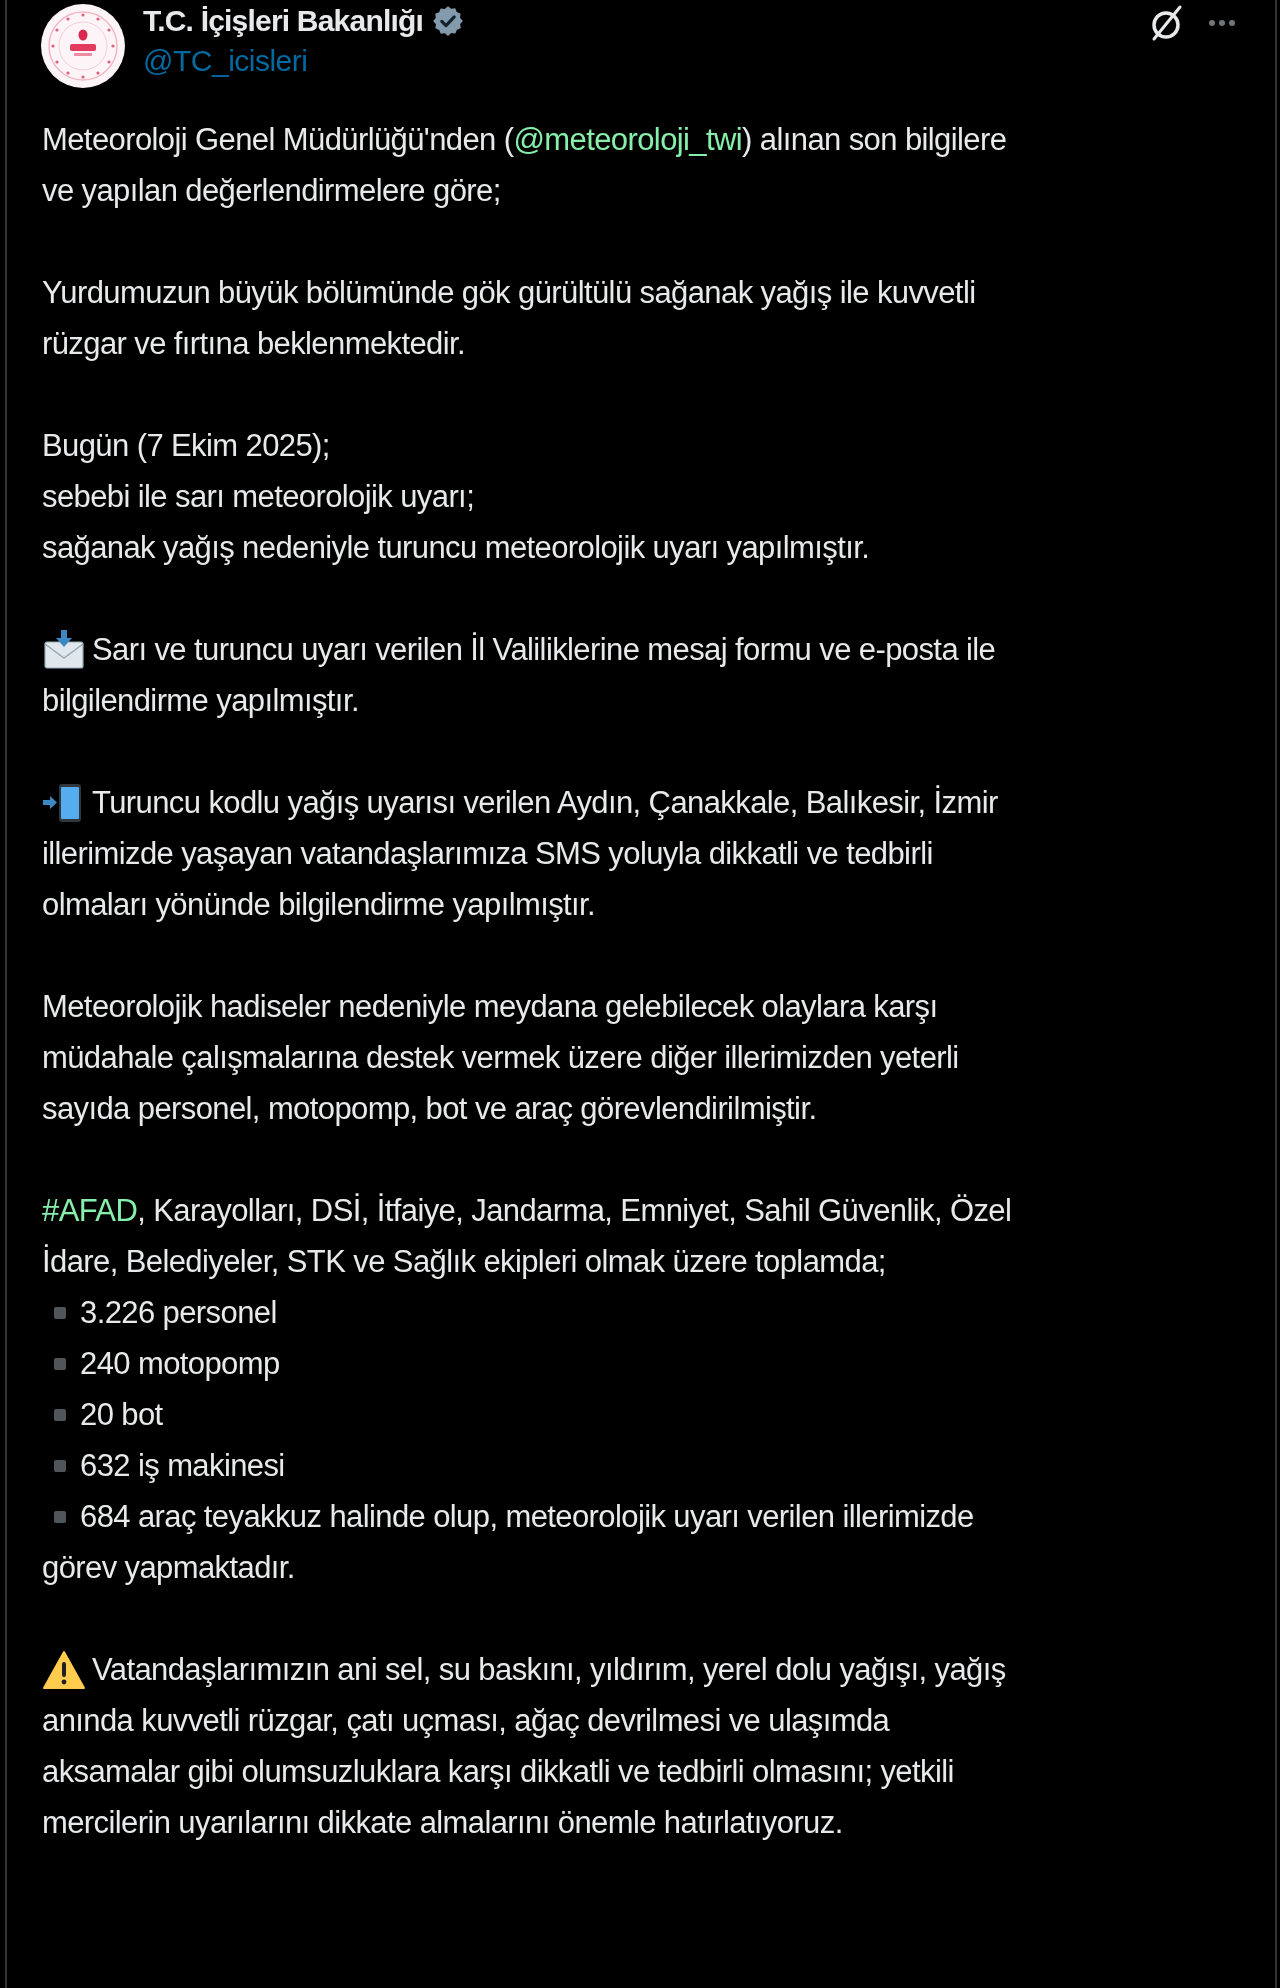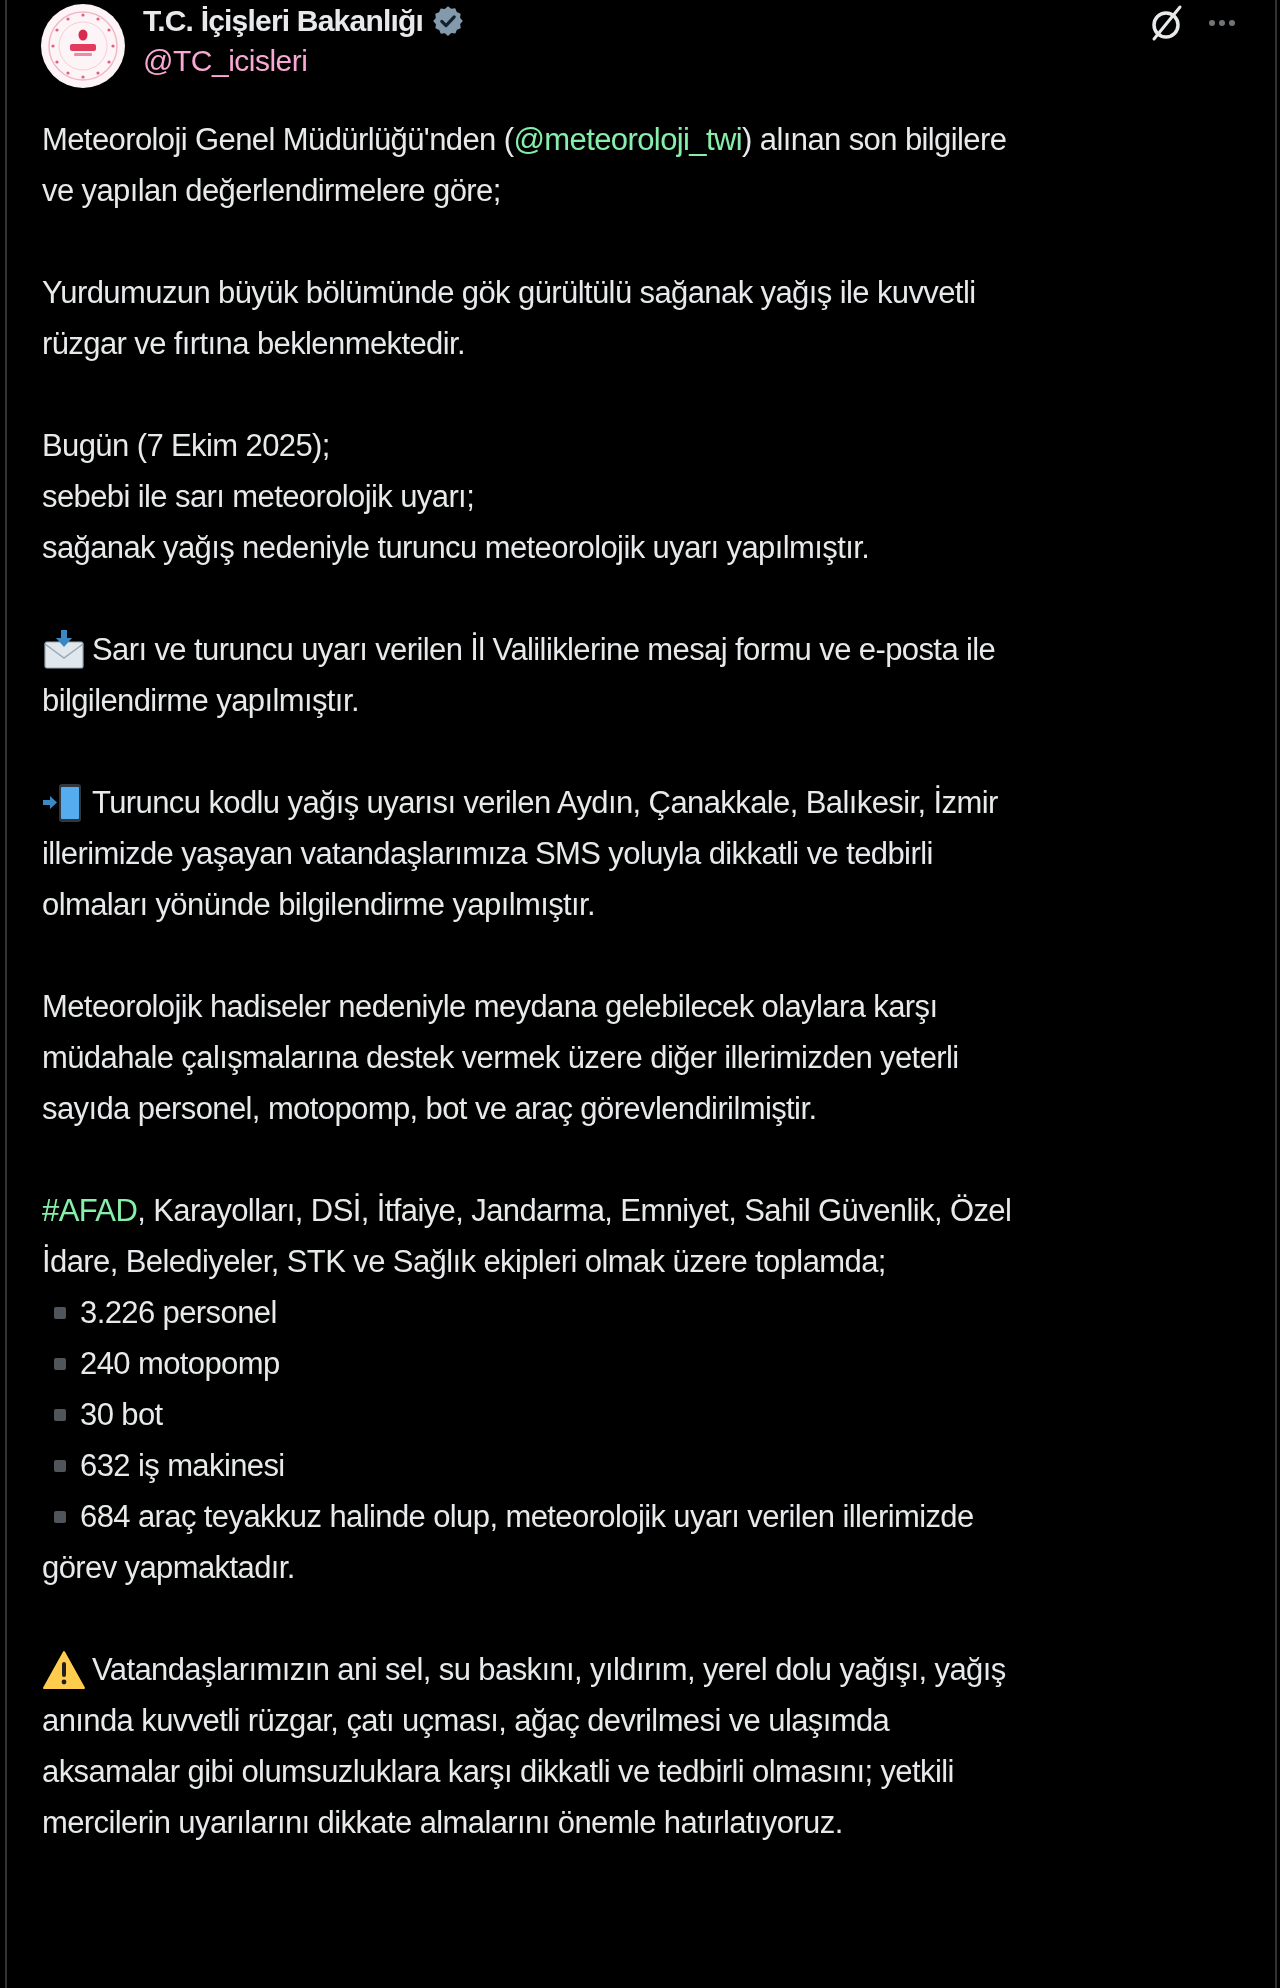--- a/index.html
+++ b/index.html
@@ -51,21 +51,21 @@
     letter-spacing: -0.8px;
     color: #e7e9ea;
     white-space: nowrap;
   }
   .badge svg { width: 34px; height: 34px; display: block; }
   .handle {
     position: absolute;
     left: 143px;
     top: 44px;
     font-size: 30px;
-    color: #f9a8d4;
+    color: #0369a1;
     letter-spacing: -0.5px;
     white-space: nowrap;
   }
   .grok-btn {
     position: absolute;
     left: 1146px;
     top: 4px;
     width: 40px;
     height: 40px;
     cursor: pointer;
@@ -236,21 +236,21 @@
   <div class="line">
     <span class="bullet"></span>
     <span>3.226 personel</span>
   </div>
   <div class="line">
     <span class="bullet"></span>
     <span>240 motopomp</span>
   </div>
   <div class="line">
     <span class="bullet"></span>
-    <span>30 bot</span>
+    <span>20 bot</span>
   </div>
   <div class="line">
     <span class="bullet"></span>
     <span>632 iş makinesi</span>
   </div>
   <div class="line">
     <span class="bullet"></span>
     <span>684 araç teyakkuz halinde olup, meteorolojik uyarı verilen illerimizde</span>
   </div>
   <div class="line">görev yapmaktadır.</div>

